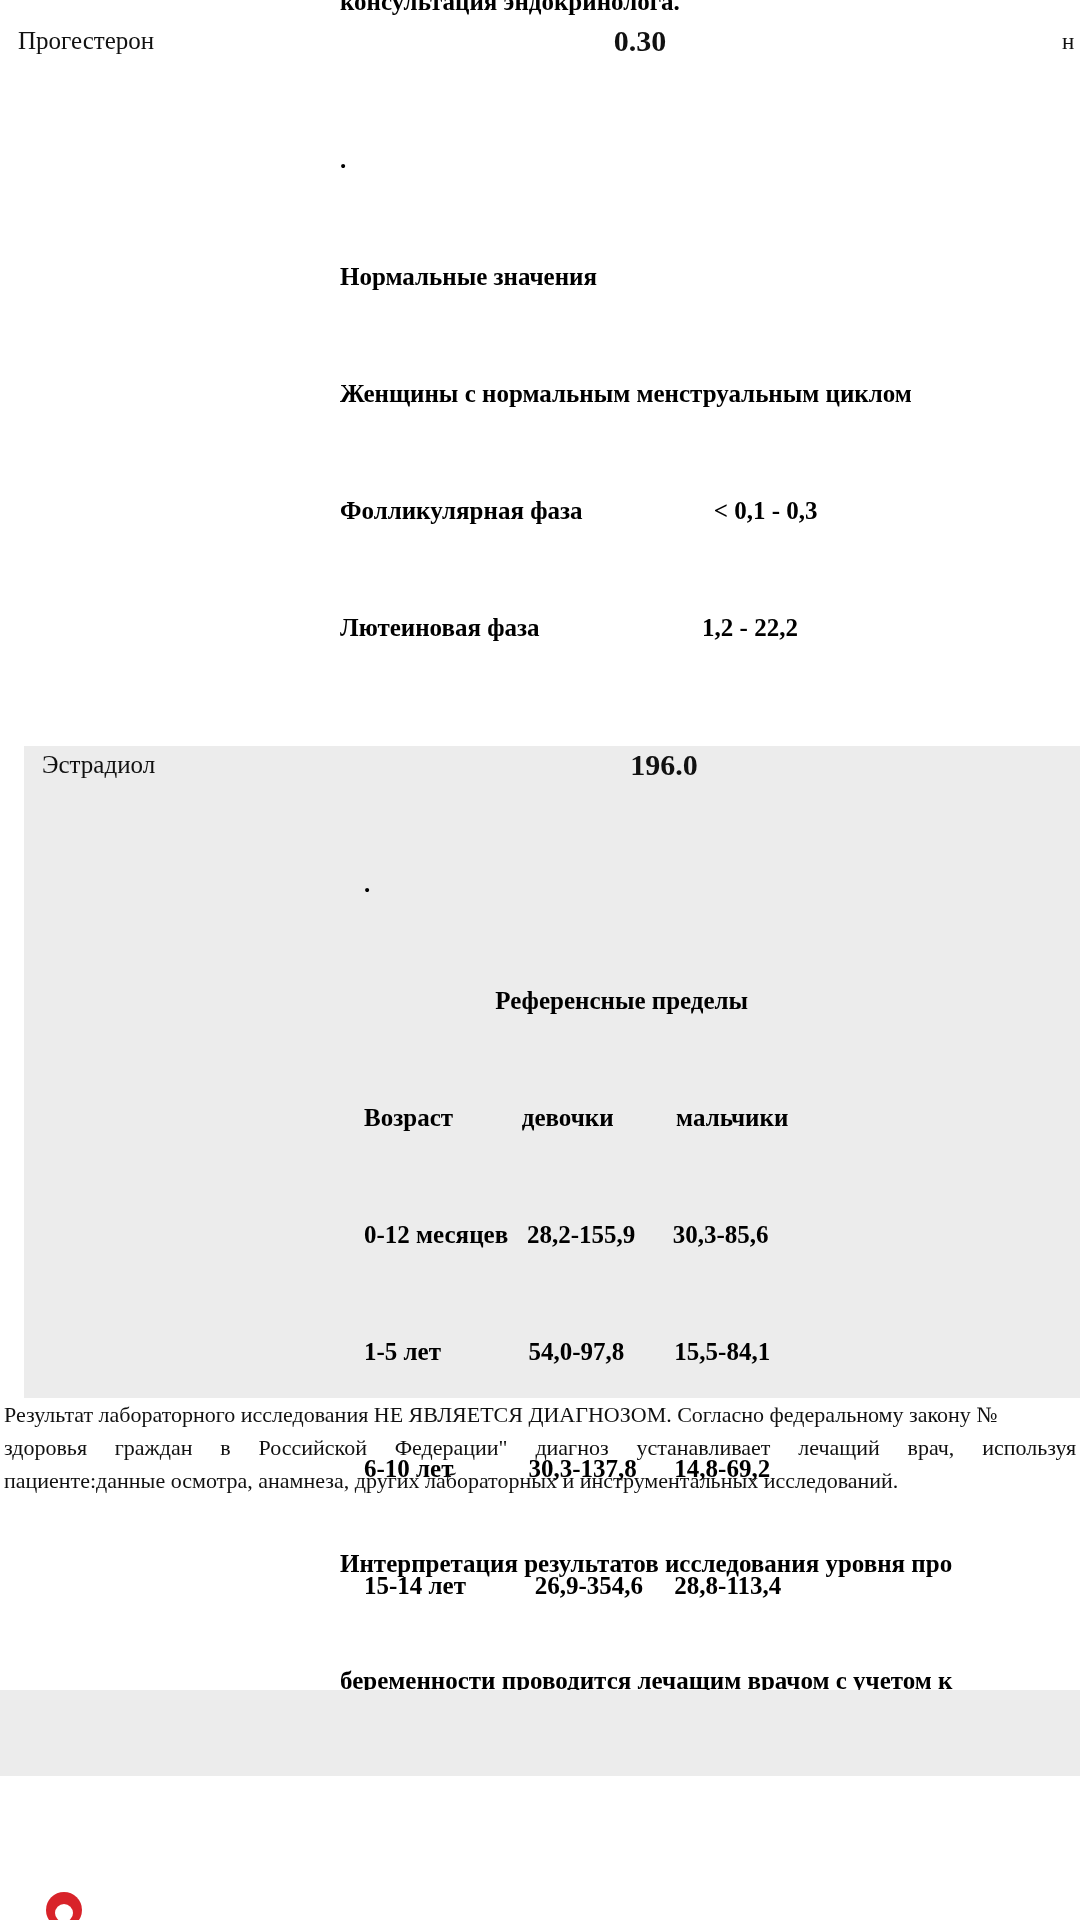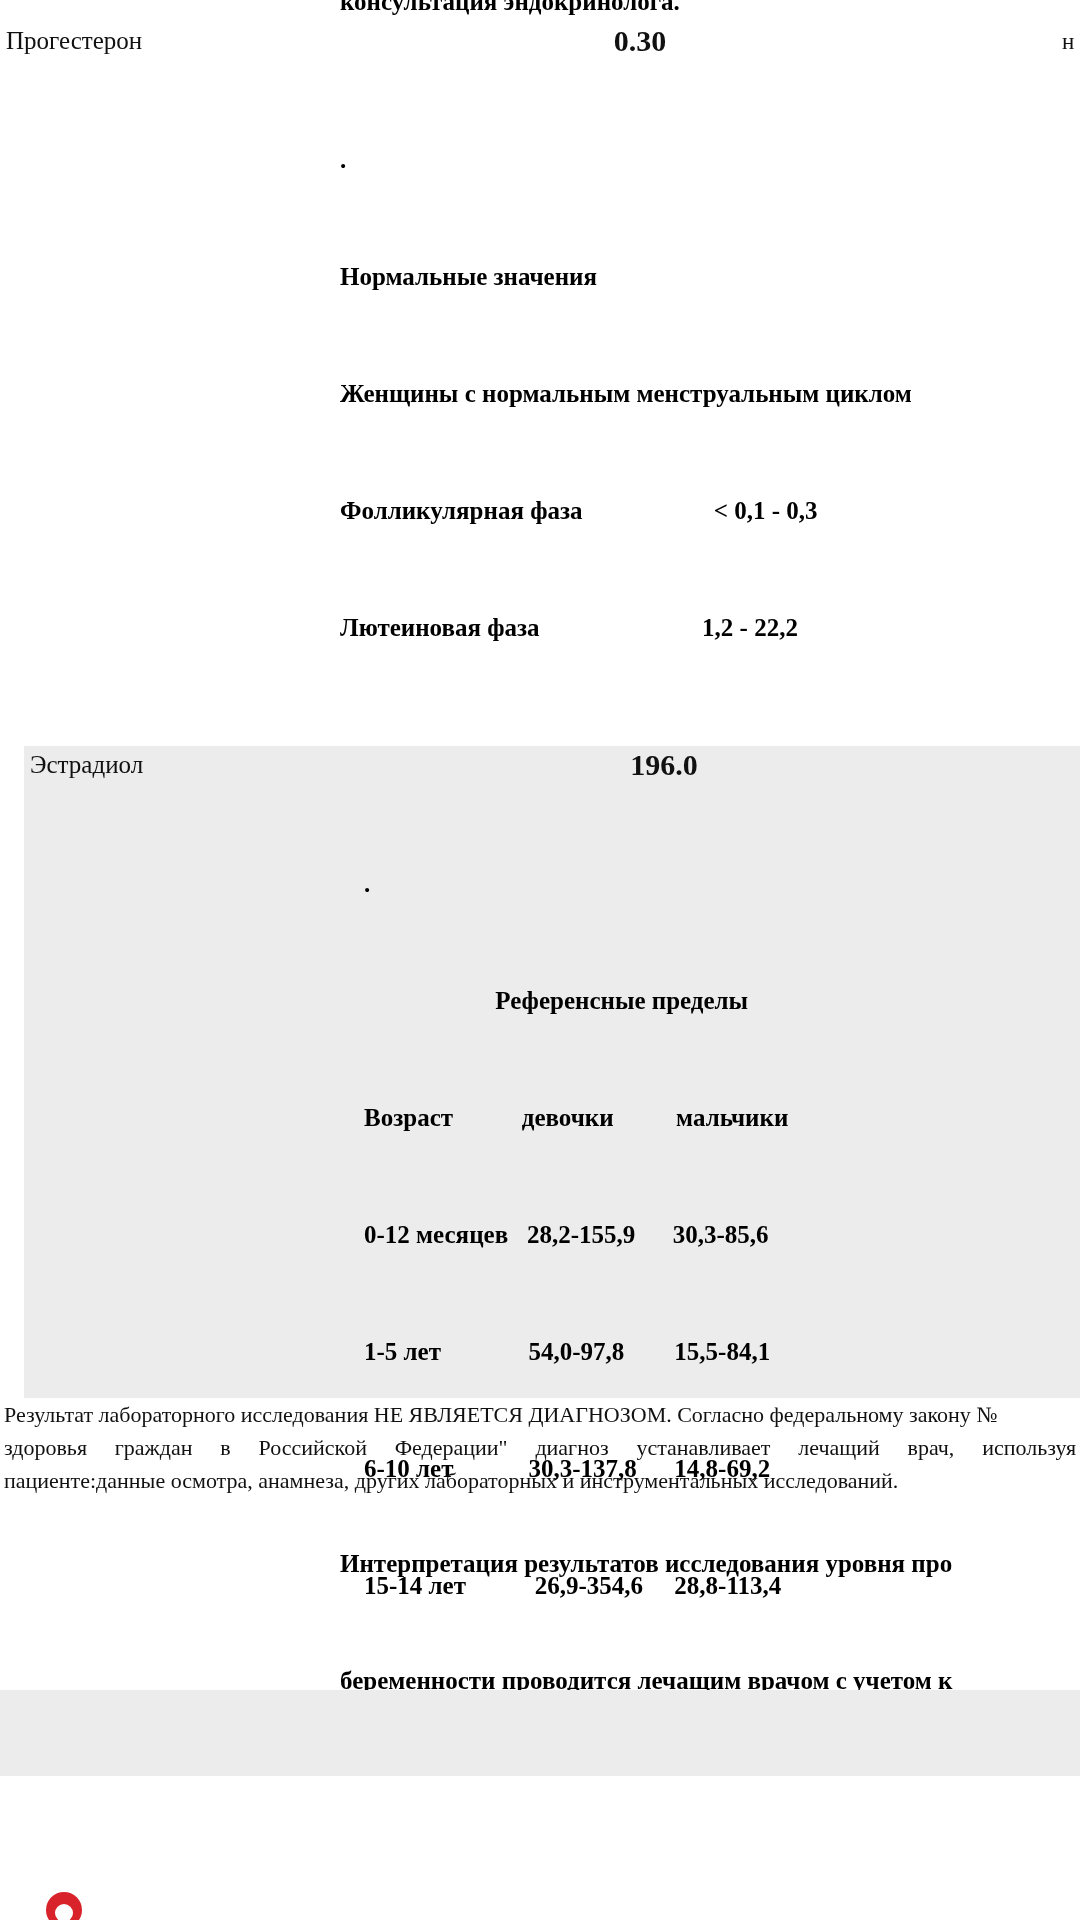--- a/index.html
+++ b/index.html
@@ -35,21 +35,21 @@
   .result-block.plain {
     background: #ffffff;
   }
 
   .row-head {
     position: relative;
     height: 40px;
   }
   .analyte {
     position: absolute;
-    left: 6px;
+    left: 18px;
     top: 4px;
     font-size: 25px;
     line-height: 30px;
     font-weight: 400;
     color: #111;
     white-space: nowrap;
   }
   .value {
     position: absolute;
     left: 640px;

